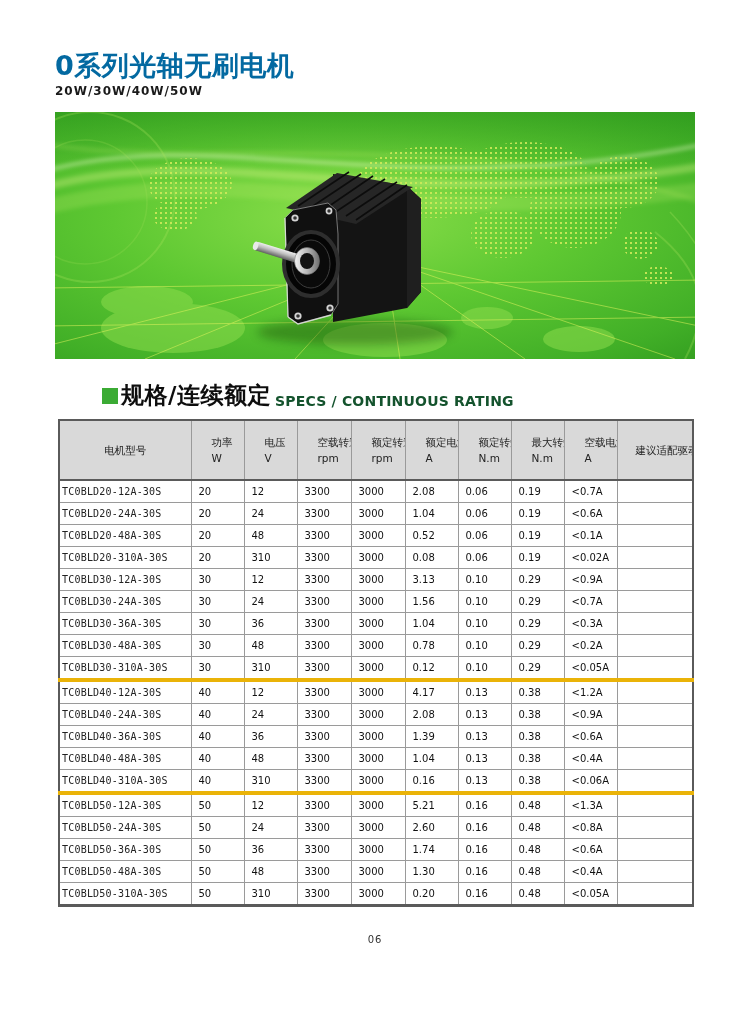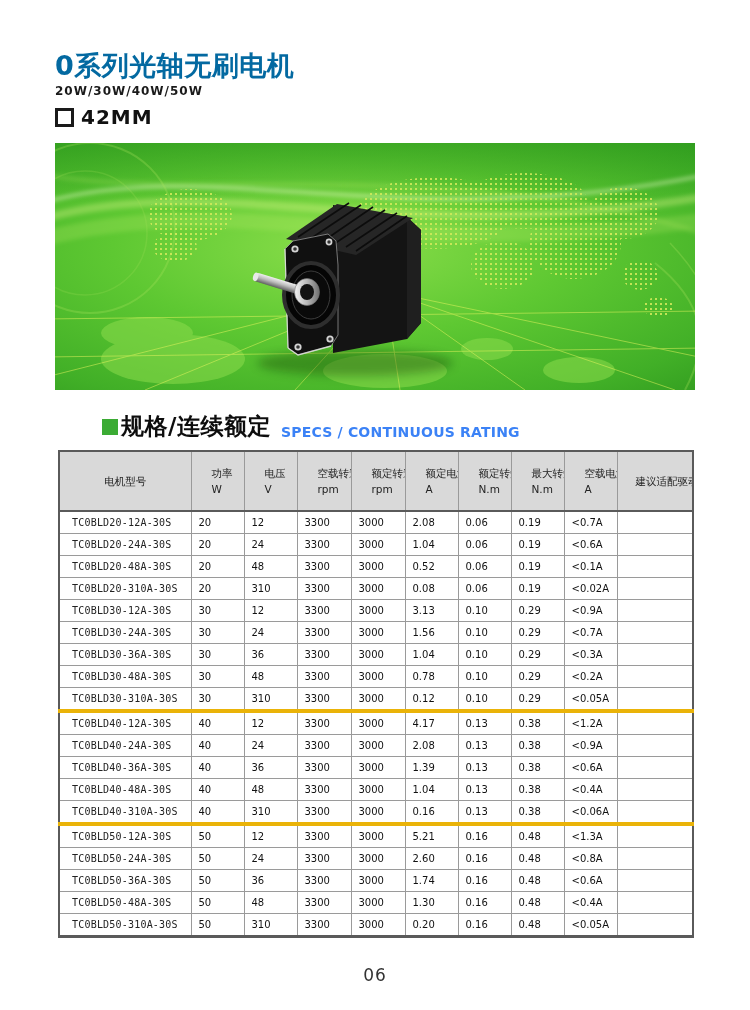--- a/index.html
+++ b/index.html
@@ -14,51 +14,47 @@
   .size-row{display:flex;align-items:center;margin-top:7px;}
   .size-square{width:13px;height:13px;border:3px solid #1a1a1a;margin-right:7px;}
   .size-label{font-size:20px;font-weight:bold;letter-spacing:1px;}
 
   .banner{width:640px;height:247px;margin:14px 0 0 55px;overflow:hidden;}
   .banner svg{display:block;}
 
   .section-head{display:flex;align-items:center;margin:21px 0 8px 55px;padding-left:47px;}
   .section-square{width:16px;height:16px;background:#3BAB34;margin-right:3px;}
   .section-cn{font-size:23px;font-weight:bold;color:#0d0d0d;letter-spacing:0.5px;}
-  .section-en{font-size:14px;font-weight:bold;color:#3b82f6;margin-left:10px;align-self:flex-end;padding-bottom:2px;letter-spacing:0.2px;}
+  .section-en{font-size:14px;font-weight:bold;color:#14532d;margin-left:4px;align-self:flex-end;padding-bottom:2px;letter-spacing:0.2px;}
 
   table.spec{border-collapse:collapse;table-layout:fixed;width:634px;margin-left:58px;
     border:2px solid #5a5a5a;border-bottom-width:3px;}
   table.spec th,table.spec td{border:1px solid #9a9a9a;overflow:hidden;white-space:nowrap;}
   table.spec thead th{
     background:#d9d9d9;height:58px;font-size:10.5px;font-weight:normal;color:#222;
     text-align:left;padding:0 2px 0 20px;vertical-align:middle;line-height:1.55;
     border-bottom:2px solid #5a5a5a;
   }
   table.spec thead th.center{text-align:center;padding:0 18px;}
   table.spec tbody td{height:19px;font-size:10px;color:#111;padding:1px 2px 1px 7px;vertical-align:middle;}
   table.spec tbody td.model{
     font-family:"DejaVu Sans Mono","Liberation Mono",monospace;font-size:10px;
-    letter-spacing:0.2px;padding-left:12px;color:#222;
+    letter-spacing:0.2px;padding-left:2px;color:#222;
   }
   table.spec tbody tr.group-sep td{border-top:4px solid #eab308;}
   .h-unit{display:block;}
 
-  .page-num{text-align:center;margin-top:27px;font-size:17px;color:#333;letter-spacing:1px;}
+  .page-num{text-align:center;margin-top:27px;font-size:10px;color:#333;letter-spacing:1px;}
 </style>
 </head>
 <body>
 
 <div class="header">
   <div class="title">0系列光轴无刷电机</div>
   <div class="subtitle">20W/30W/40W/50W</div>
-  <div class="size-row">
-    <span class="size-square"></span>
-    <span class="size-label">42MM</span>
-  </div>
 </div>
 
 <div class="banner">
   <svg width="640" height="247" viewBox="0 0 640 247" xmlns="http://www.w3.org/2000/svg">
     <defs>
       <radialGradient id="bgGrad" cx="45%" cy="42%" r="80%">
         <stop offset="0%" stop-color="#8ade4a"></stop>
         <stop offset="45%" stop-color="#5ec832"></stop>
         <stop offset="85%" stop-color="#41af27"></stop>
         <stop offset="100%" stop-color="#35a021"></stop>

